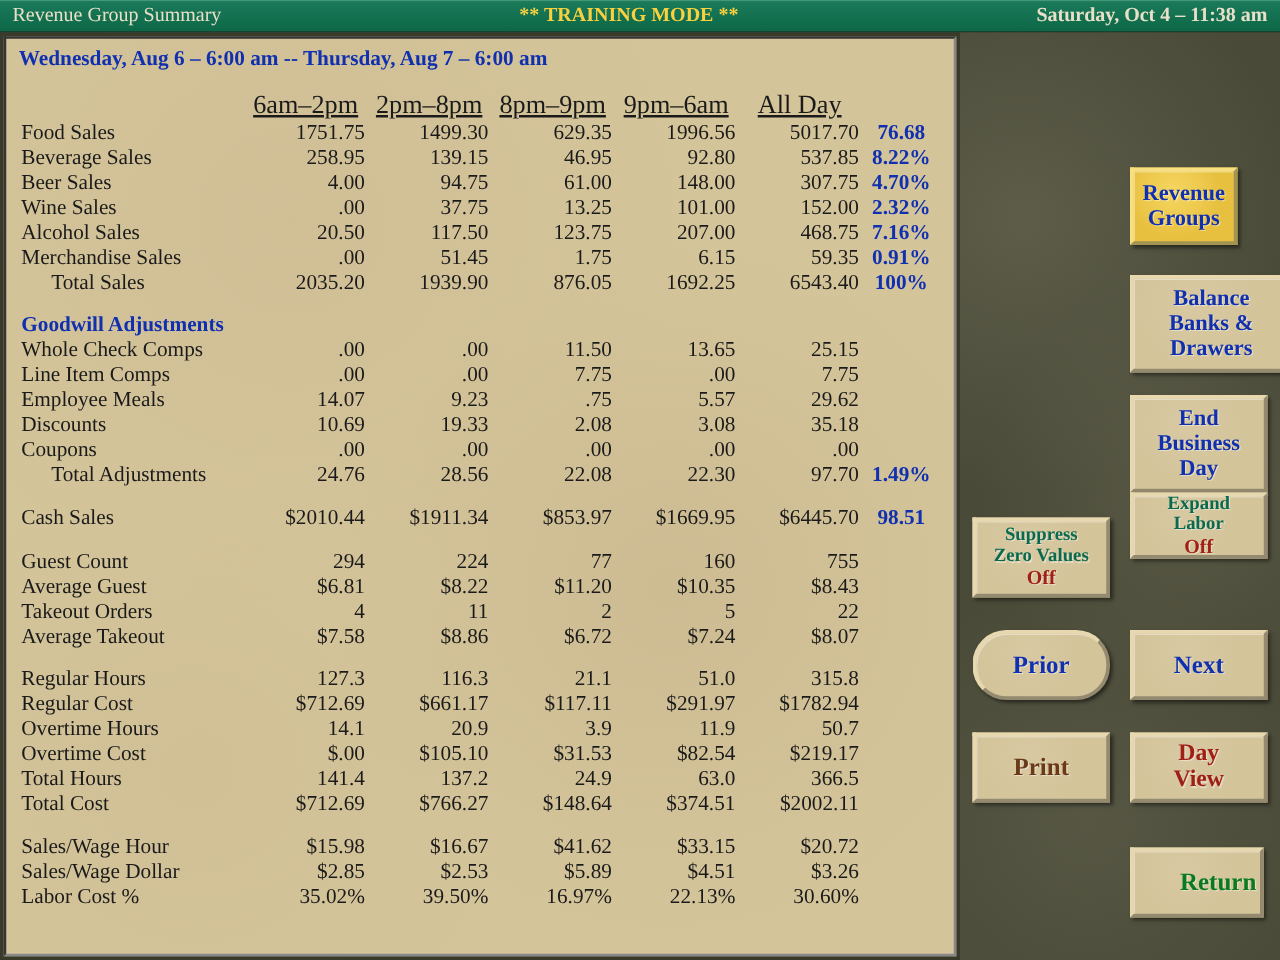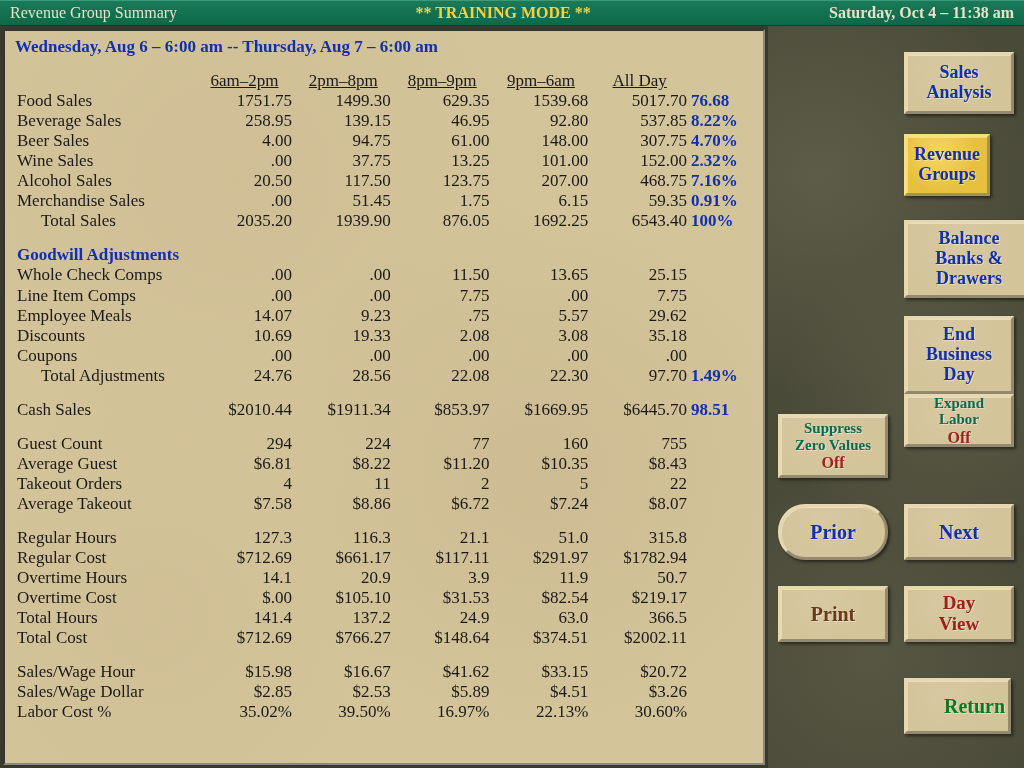--- a/index.html
+++ b/index.html
@@ -66,26 +66,26 @@
   col.label { width: 175px; }
   col.c { width: 96px; }
   col.allday { width: 96px; }
   col.pct { width: 62px; }
 
   th.colhdr {
     text-align: center;
     text-decoration: underline;
     font-weight: normal;
     color: #1a1a1a;
-    font-size: 17px;
+    font-size: 21px;
   }
   td.label { text-align: left; }
   td.label.indent { padding-left: 26px; }
   td.num { text-align: right; }
-  td.pct { text-align: left; color: #1030b0; font-weight: bold; padding-right: 0; }
+  td.pct { text-align: center; color: #1030b0; font-weight: bold; padding-right: 0; }
   tr.spacer td { height: 14px; }
   td.section-hdr { color: #1030b0; font-weight: bold; }
 
   .side {
     flex: 1 1 auto;
     position: relative;
     background: #4a4a38;
     background-image:
       radial-gradient(circle at 20% 20%, rgba(120,120,100,0.4), transparent 35%),
       radial-gradient(circle at 70% 50%, rgba(110,110,90,0.4), transparent 40%),
@@ -157,21 +157,21 @@
           <th class="colhdr">All Day</th>
           <th></th>
         </tr>
       </thead>
       <tbody id="tbody">
           <tr>
             <td class="label">Food Sales</td>
             <td class="num">1751.75</td>
             <td class="num">1499.30</td>
             <td class="num">629.35</td>
-            <td class="num">1539.68</td>
+            <td class="num">1996.56</td>
             <td class="num">5017.70</td>
             <td class="pct">76.68</td>
           </tr>
           <tr>
             <td class="label">Beverage Sales</td>
             <td class="num">258.95</td>
             <td class="num">139.15</td>
             <td class="num">46.95</td>
             <td class="num">92.80</td>
             <td class="num">537.85</td>
@@ -419,23 +419,20 @@
             <td class="num">22.13%</td>
             <td class="num">30.60%</td>
             <td class="pct"></td>
           </tr>
         </tbody>
     </table>
   </div>
 
   <div class="side">
 
-    <div class="btn" style="left:136px; top:26px; width:110px; height:62px;">
-      <span class="l1 c-blue">Sales<br>Analysis</span>
-    </div>
     <div class="btn active" style="left:136px; top:108px; width:86px; height:62px;">
       <span class="l1 c-blue">Revenue<br>Groups</span>
     </div>
     <div class="btn" style="left:136px; top:194px; width:130px; height:78px;">
       <span class="l1 c-blue">Balance<br>Banks &amp;<br>Drawers</span>
     </div>
     <div class="btn" style="left:136px; top:290px; width:110px; height:78px;">
       <span class="l1 c-blue">End<br>Business<br>Day</span>
     </div>
 

